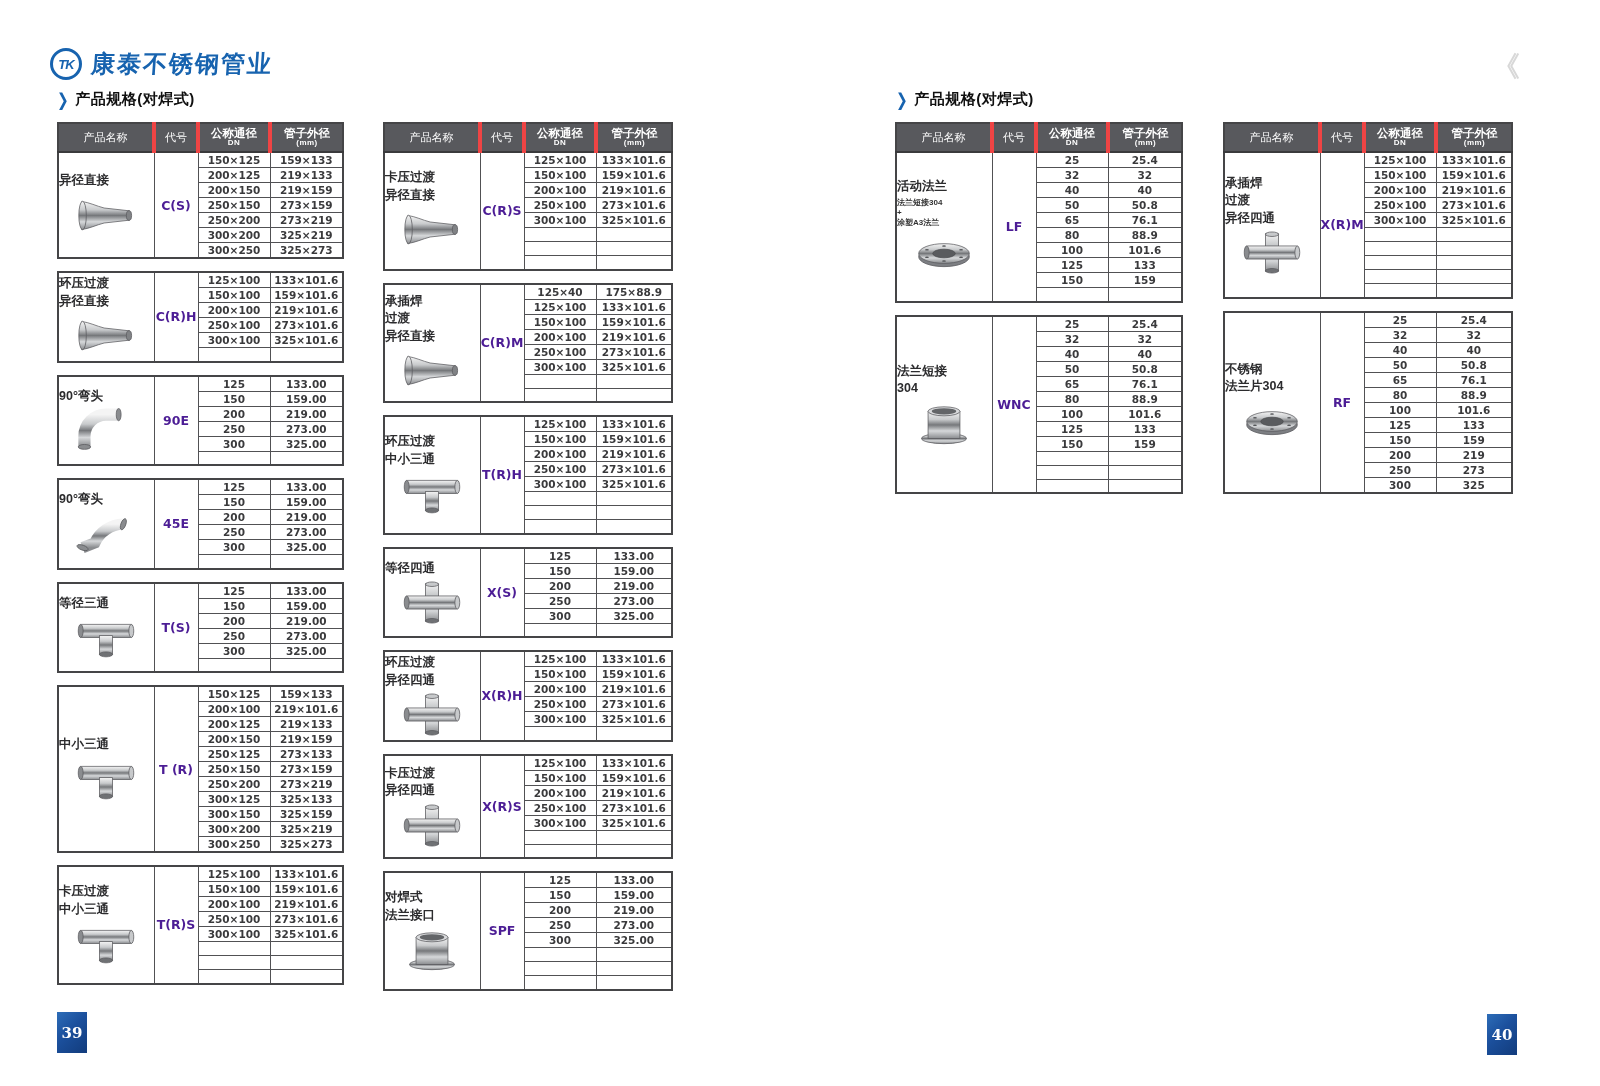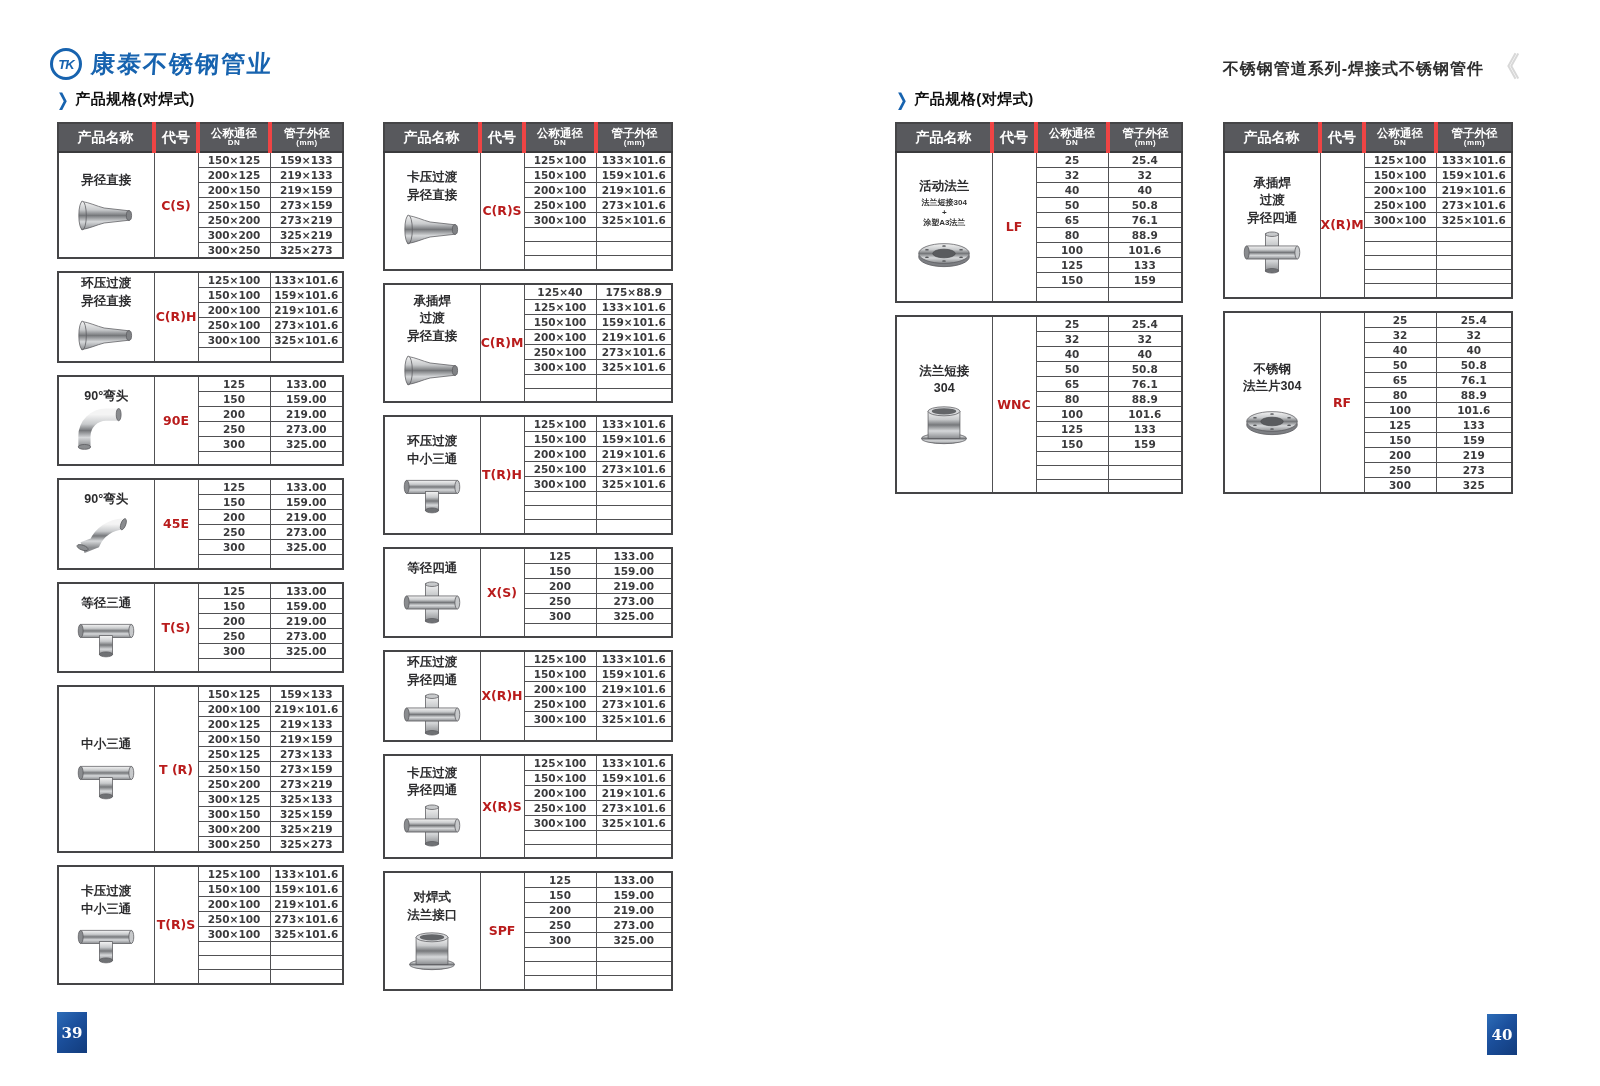--- a/index.html
+++ b/index.html
@@ -25,28 +25,28 @@
   
   .col{position:absolute}
   #col1{left:57px;top:122px;width:287px}
   #col2{left:383px;top:122px;width:290px}
   #col3{left:895px;top:122px;width:288px}
   #col4{left:1223px;top:122px;width:290px}
 
   table.spec{width:100%;border-collapse:collapse;margin-bottom:12px;table-layout:fixed;border:2px solid #454547;background:#fff}
   table.spec th{background:#58595d;color:#fff;height:29px;padding:0;vertical-align:middle;text-align:center;border-bottom:2px solid #3a3a3c}
   table.spec th + th{border-left:4px solid #ef4444}
-  th.hp,th.hc{font-size:14px;font-weight:bold}
+  th.hp,th.hc{font-size:11px;font-weight:normal}
   th.hd,th.ho{font-size:11.5px;font-weight:bold;line-height:1.1}
   .hsub{display:block;font-size:8px;font-weight:bold;letter-spacing:.5px}
   table.spec td{border:1px solid #515154;padding:0}
   td.dn,td.od{height:14px;line-height:14px;text-align:center;font-size:10.5px;font-weight:bold;color:#3a3a3c;
     font-family:"DejaVu Sans","Liberation Sans",sans-serif;overflow:hidden;white-space:nowrap}
-  td.prod{vertical-align:middle;text-align:center;padding:3px 2px}
-  td.code{text-align:center;font-size:12.5px;font-weight:bold;color:#b91c1c;
+  td.prod{vertical-align:middle;text-align:left;padding:3px 2px}
+  td.code{text-align:center;font-size:12.5px;font-weight:bold;color:#4c1d95;
     font-family:"DejaVu Sans","Liberation Sans",sans-serif}
   .pname{font-size:12.5px;font-weight:bold;color:#2c2c2e;line-height:1.4}
   .psub{font-size:8px;font-weight:bold;color:#333;line-height:1.25;margin-top:2px}
   .photo{margin-top:3px}
   .photo svg{display:block;margin:0 auto}
 
   
   .page-badge{position:absolute;width:30px;height:41px;background:linear-gradient(135deg,#2d6db8 0%,#1b4f9c 45%,#123c7c 100%);
     color:#fff;font-weight:bold;font-size:15px;display:flex;align-items:center;justify-content:center;
     font-family:"DejaVu Serif","Liberation Serif",serif}
@@ -56,21 +56,20 @@
 </head>
 <body>
 
 <div class="page">
 
   <div class="logo">
     <div class="logo-mark">TK</div>
     <div class="logo-text">康泰不锈钢管业</div>
   </div>
 
-  <div class="series-title">不锈钢管道系列-焊接式不锈钢管件</div>
   <div class="chevron-dec">《</div>
 
   <div class="section-title" id="sec-left">
     <span class="arr">❯</span>
     <span>产品规格(对焊式)</span>
   </div>
   <div class="section-title" id="sec-right">
     <span class="arr">❯</span>
     <span>产品规格(对焊式)</span>
   </div>

